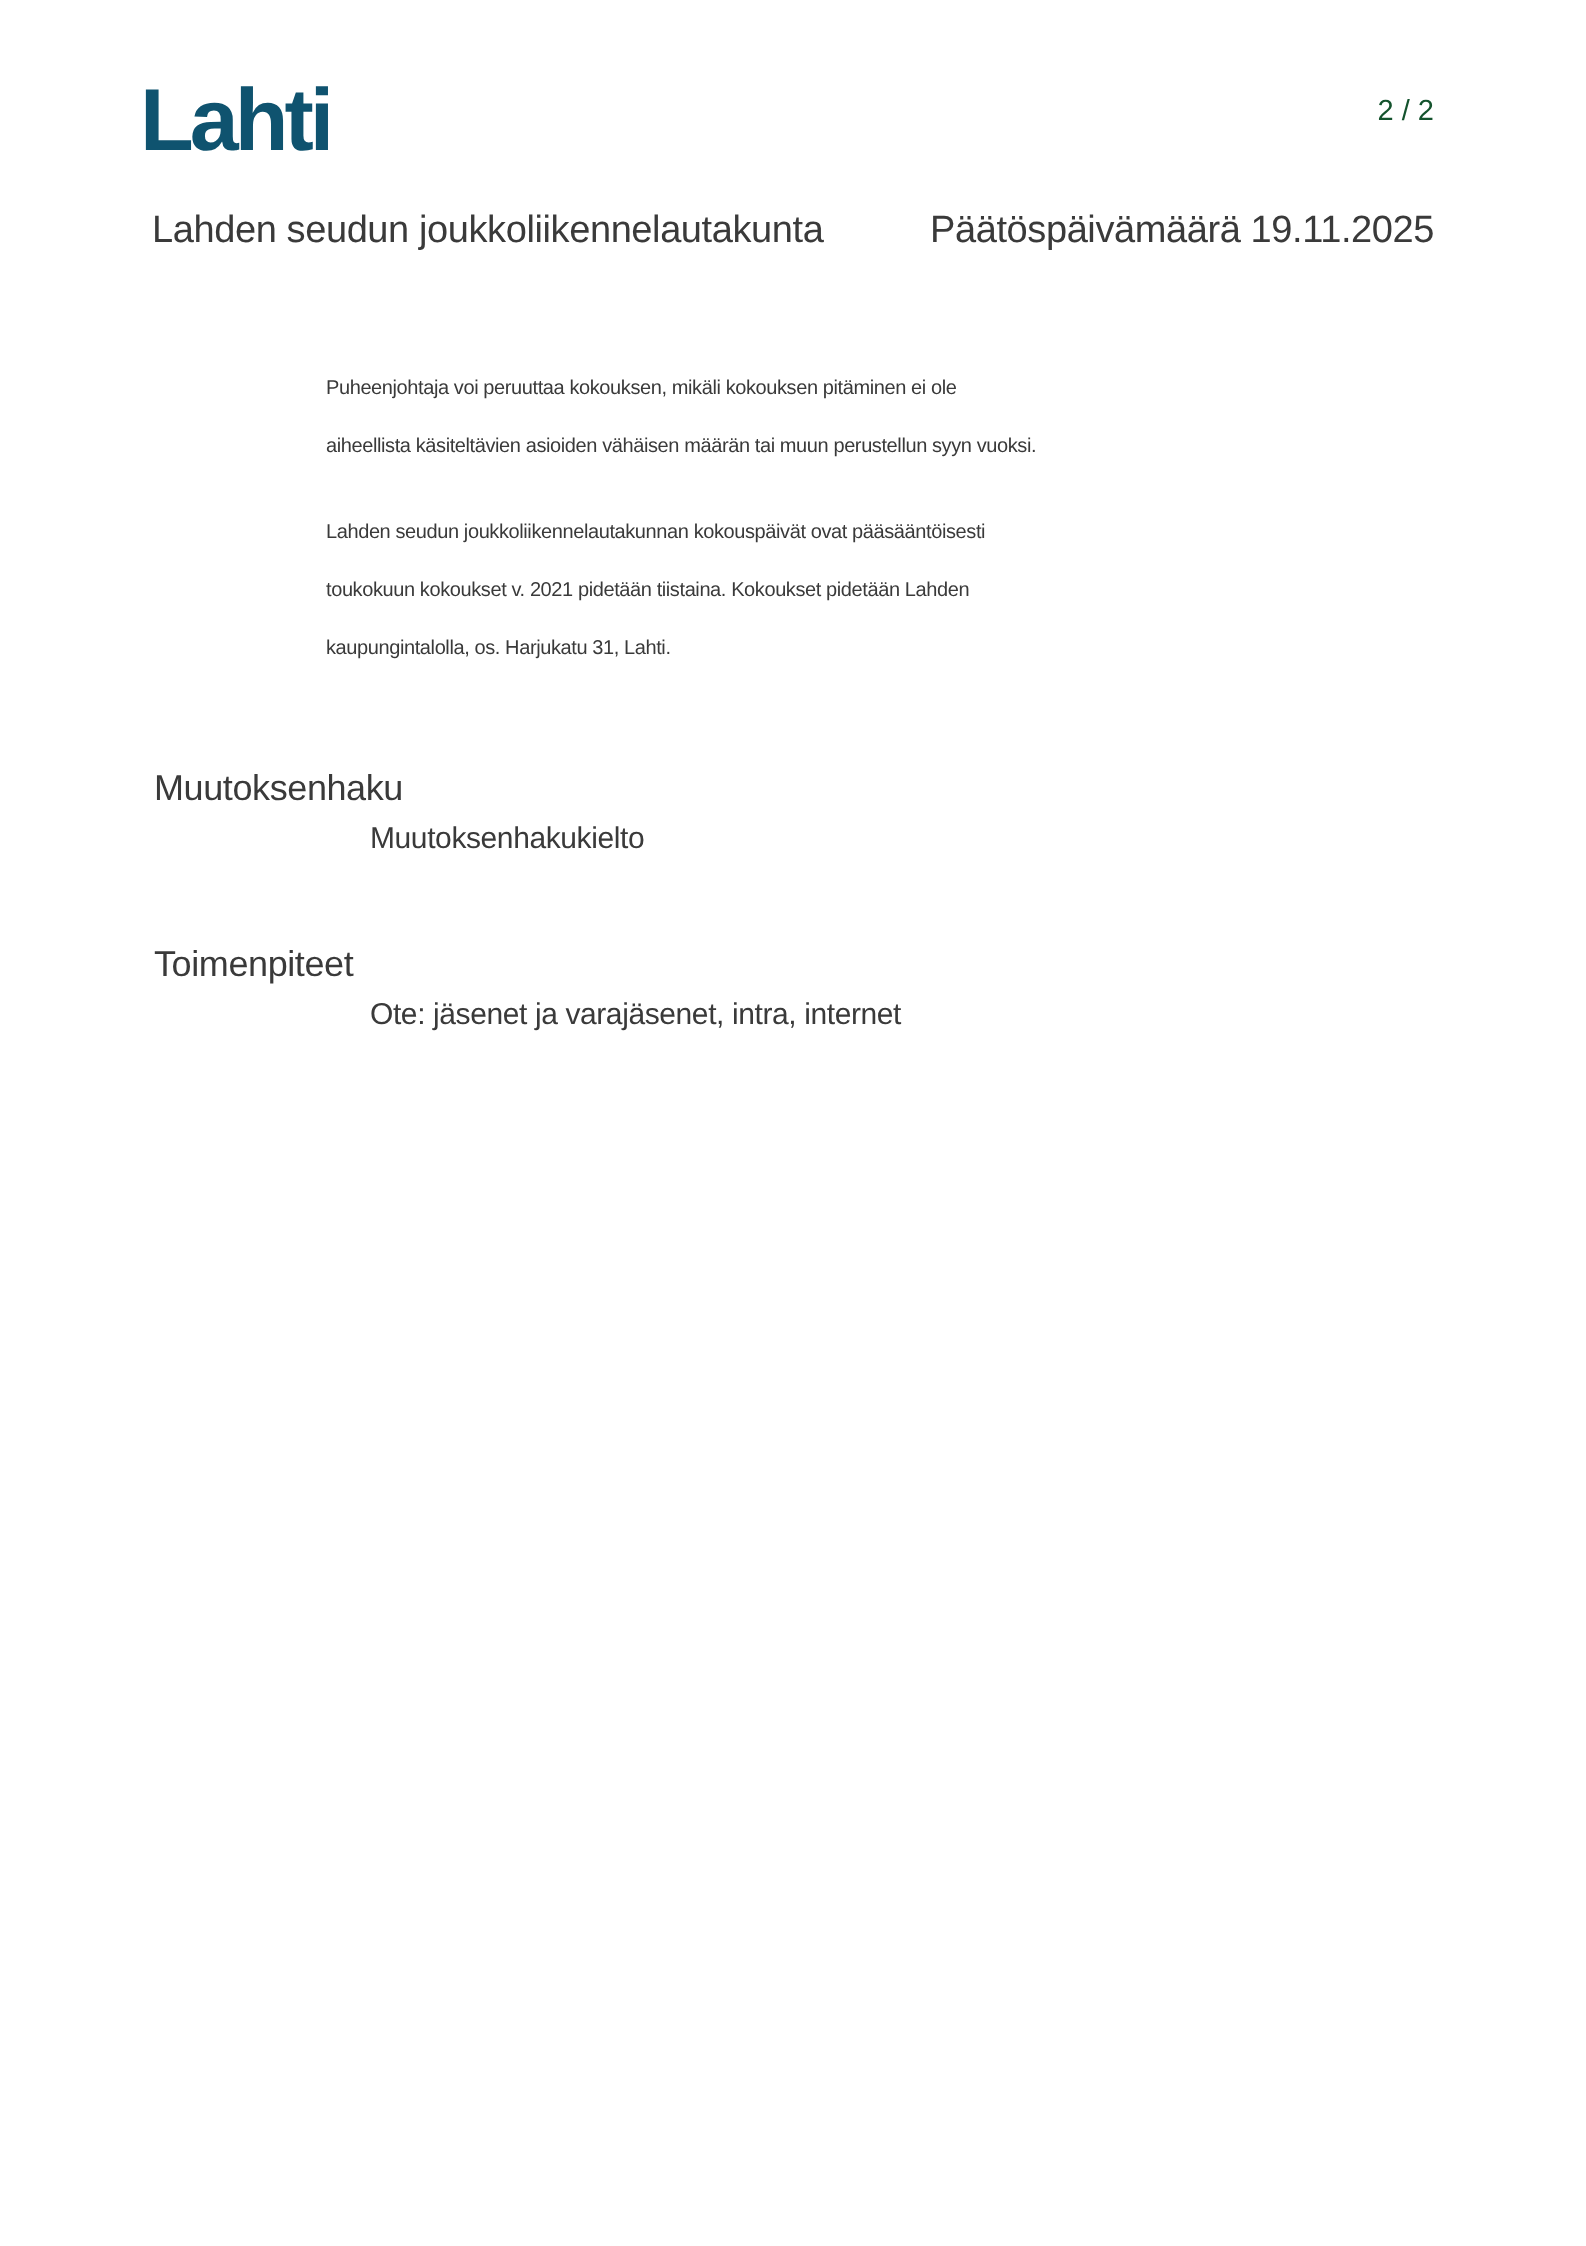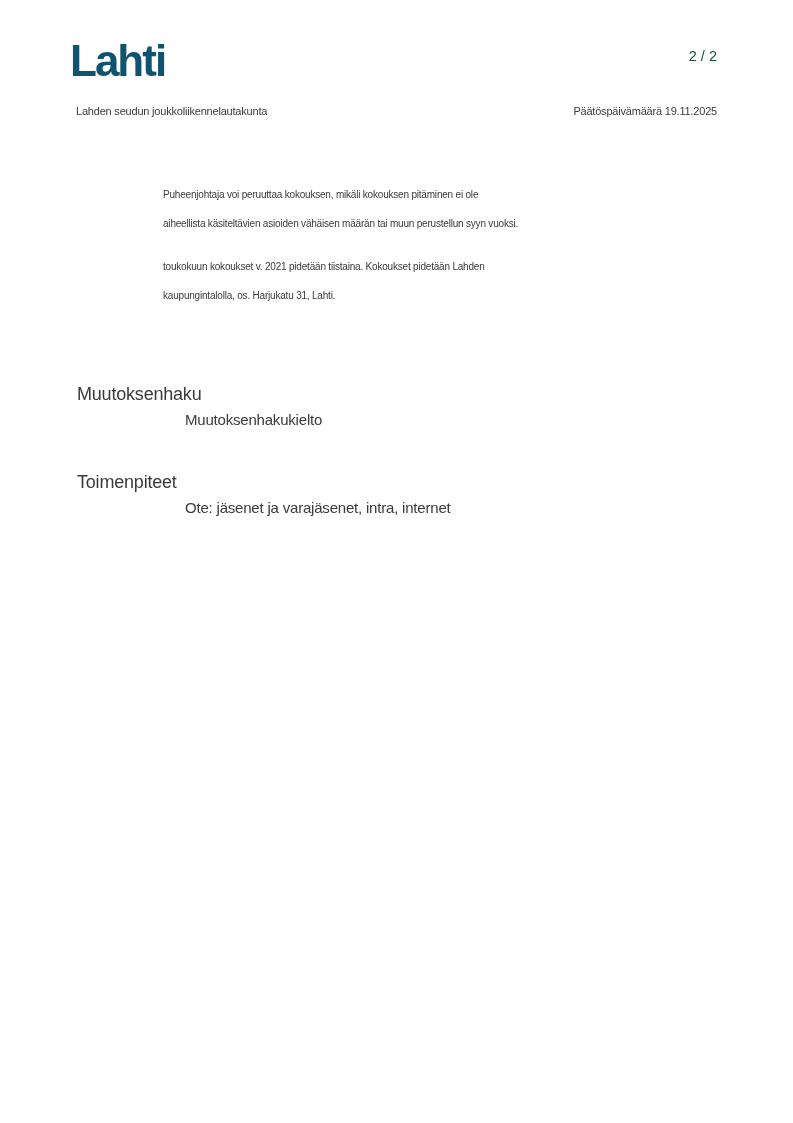--- a/index.html
+++ b/index.html
@@ -32,21 +32,21 @@
     font-size: 14.5px;
     color: #14532d;
   }
   .header-row {
     position: absolute;
     left: 76px;
     right: 76px;
     top: 105px;
     display: flex;
     justify-content: space-between;
-    font-size: 11px;
+    font-size: 19px;
     letter-spacing: -0.2px;
   }
   .body-block {
     position: absolute;
     left: 163px;
     top: 180px;
     width: 590px;
     font-size: 10px;
     line-height: 29px;
     letter-spacing: -0.2px;
@@ -90,20 +90,21 @@
     <span>Lahden seudun joukkoliikennelautakunta</span>
     <span>Päätöspäivämäärä 19.11.2025</span>
   </div>
 
   <div class="body-block">
     <p class="para">
       <span class="line">Puheenjohtaja voi peruuttaa kokouksen, mikäli kokouksen pitäminen ei ole</span>
       <span class="line">aiheellista käsiteltävien asioiden vähäisen määrän tai muun perustellun syyn vuoksi.</span>
     </p>
     <p class="para">
+      <span class="line">Lahden seudun joukkoliikennelautakunnan kokouspäivät ovat pääsääntöisesti</span>
       <span class="line">toukokuun kokoukset v. 2021 pidetään tiistaina. Kokoukset pidetään Lahden</span>
       <span class="line">kaupungintalolla, os. Harjukatu 31, Lahti.</span>
     </p>
   </div>
 
   <div class="section-heading top-384">Muutoksenhaku</div>
   <div class="section-content top-411">Muutoksenhakukielto</div>
 
   <div class="section-heading top-472">Toimenpiteet</div>
   <div class="section-content top-499">Ote: jäsenet ja varajäsenet, intra, internet</div>

